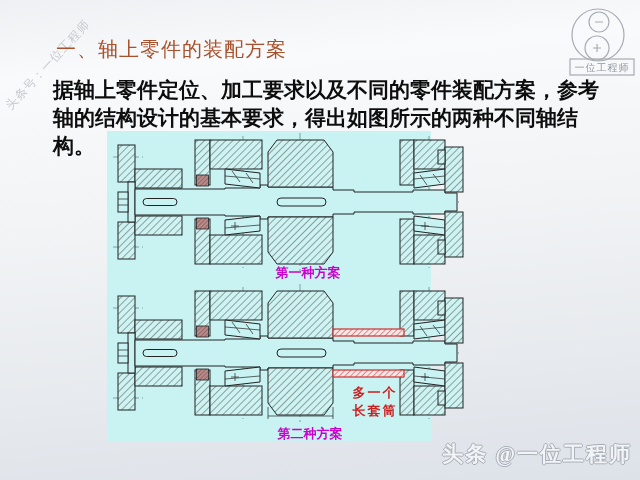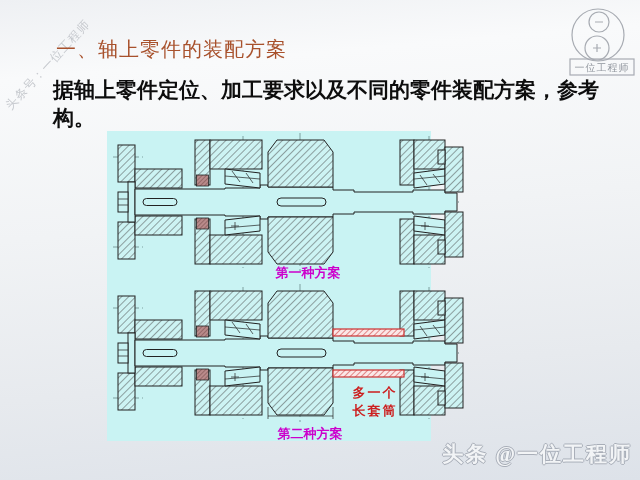--- a/index.html
+++ b/index.html
@@ -49,20 +49,21 @@
       <path class="logo-line" d="M32,19 H40 M30,45 H38 M34,41 V49"></path>
     </g>
     <rect class="logo-line" x="7" y="56" width="64" height="16"></rect>
     <text class="logo-text" x="39" y="68">一位工程师</text>
   </svg>
 
   <div class="title">一、轴上零件的装配方案</div>
 
   <div class="body-text">
     <div>据轴上零件定位、加工要求以及不同的零件装配方案，参考</div>
+    <div>轴的结构设计的基本要求，得出如图所示的两种不同轴结</div>
     <div>构。</div>
   </div>
 
   <div class="figure">
     <svg id="drawing" width="360" height="310" viewBox="0 0 360 310">
       <defs>
         <pattern id="h" width="5" height="5" patternUnits="userSpaceOnUse" patternTransform="rotate(45)">
           <rect width="5" height="5" fill="#cdf3f3"></rect>
           <line x1="0" y1="0" x2="0" y2="5" stroke="#3a3a3a" stroke-width="0.9"></line>
         </pattern>

